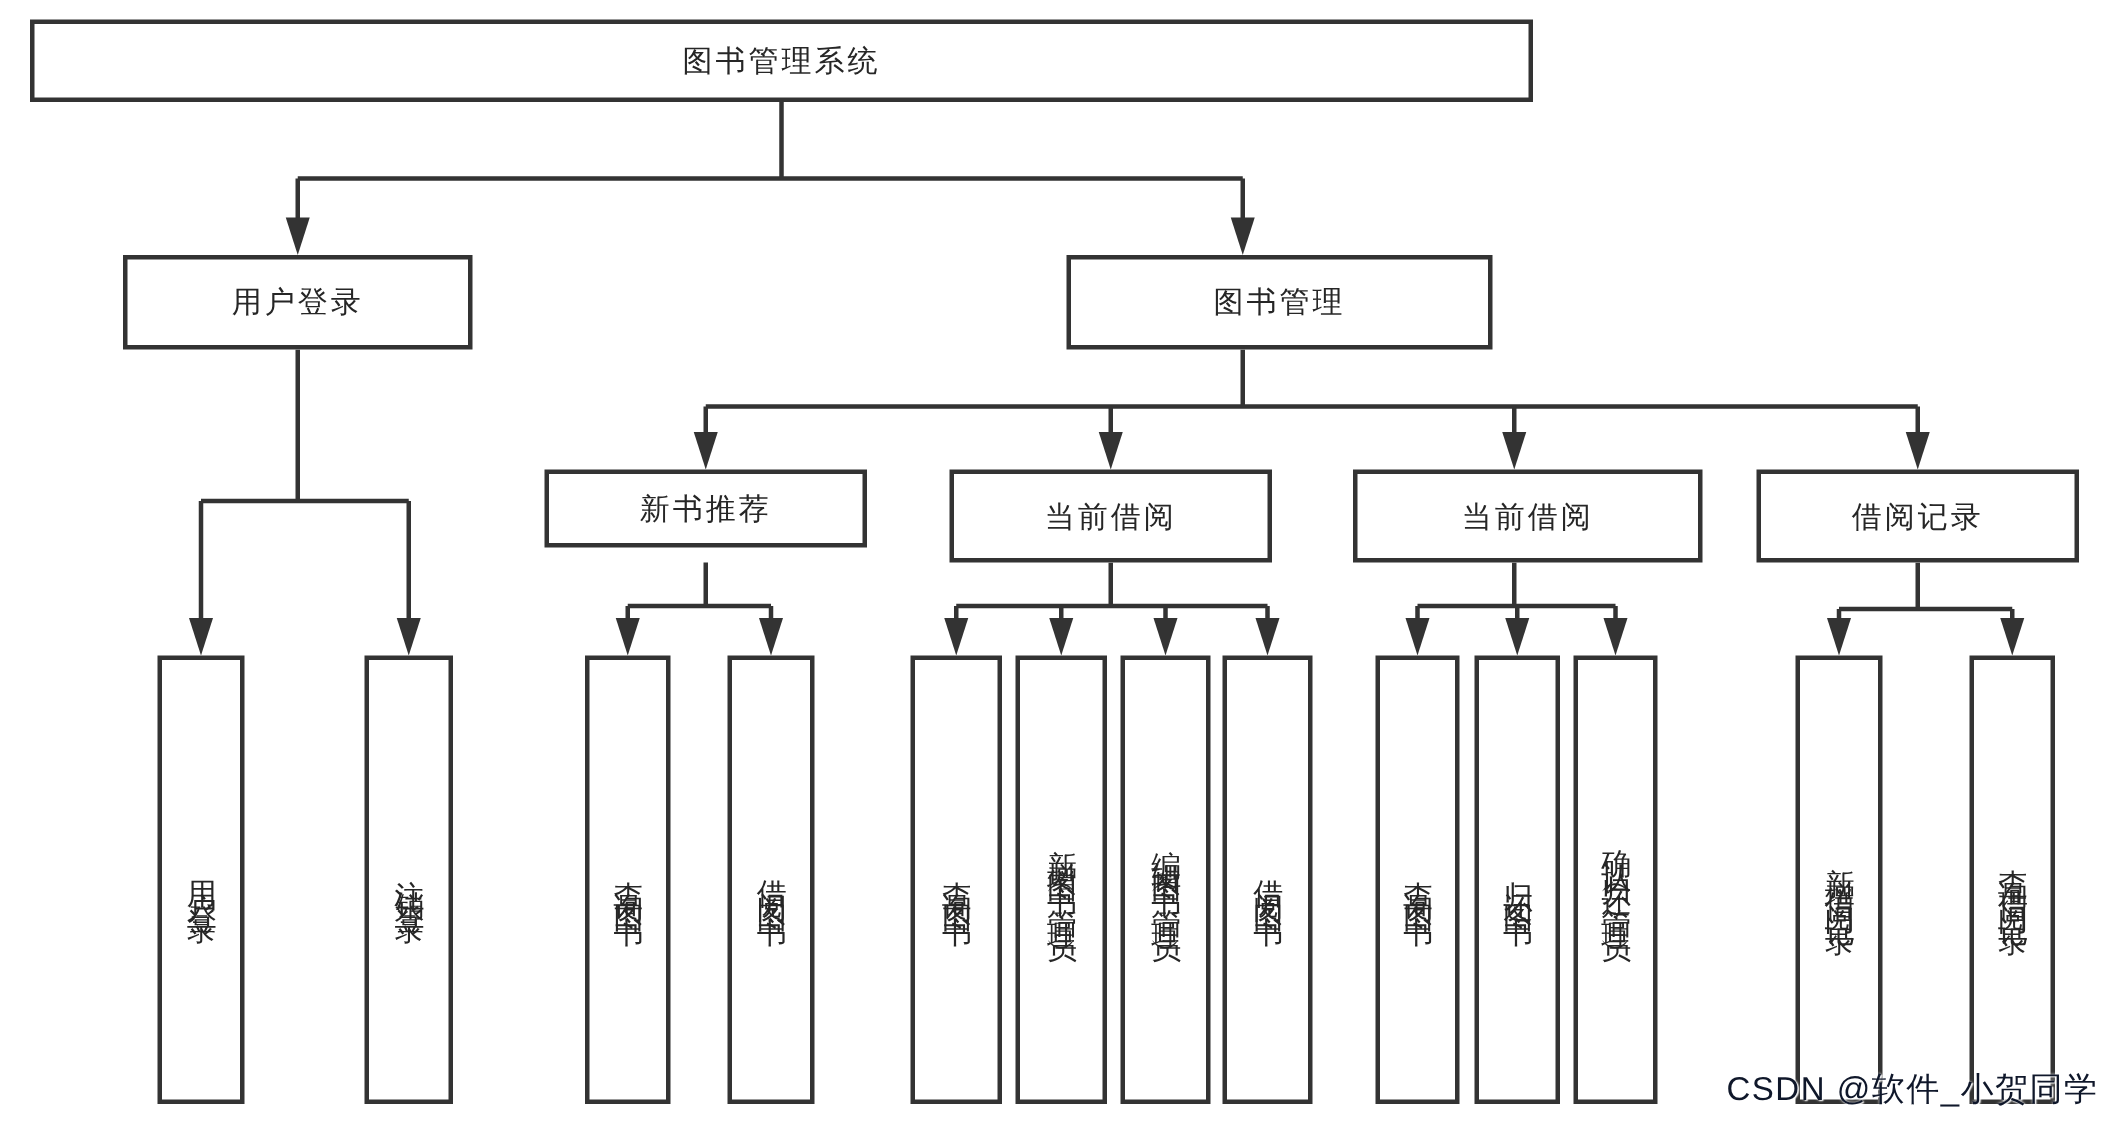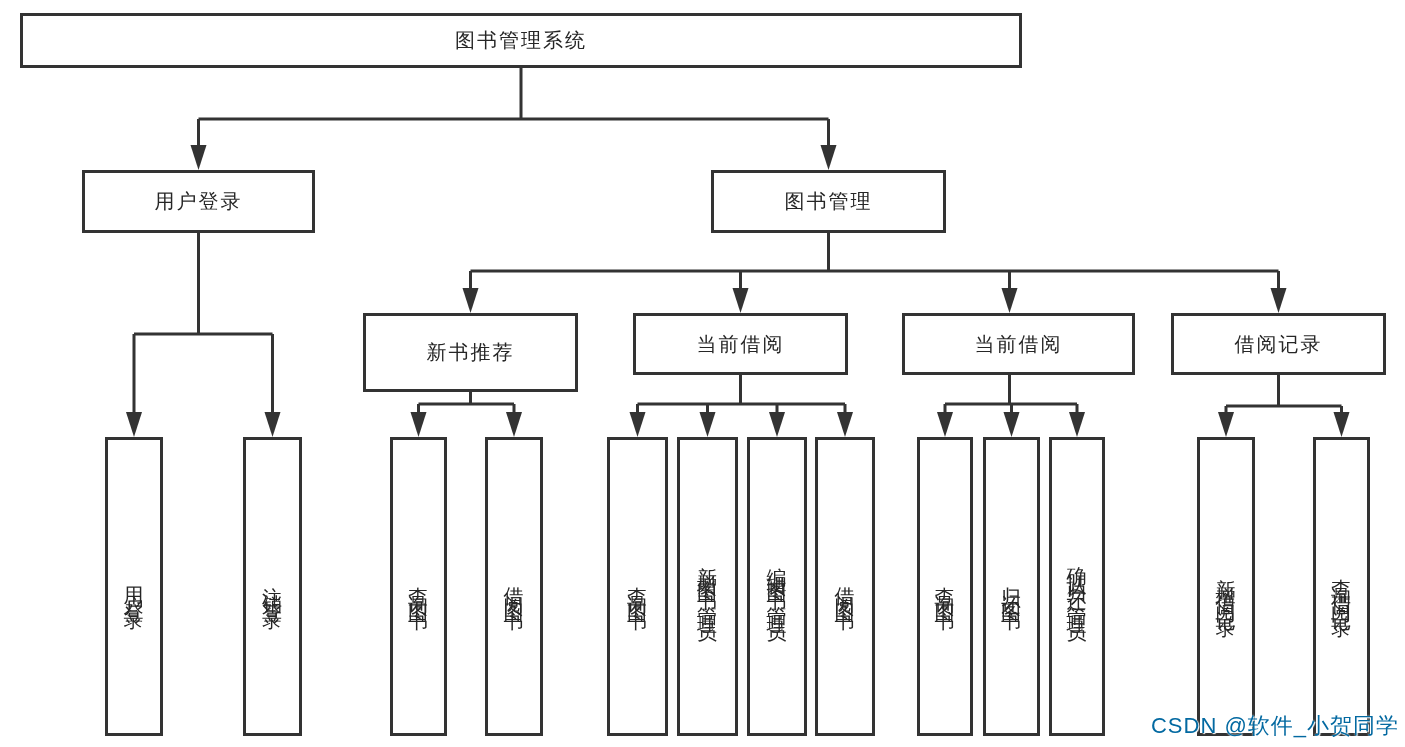--- a/index.html
+++ b/index.html
@@ -39,21 +39,21 @@
     text-orientation: mixed;
     letter-spacing: 8px;
     font-size: 20px;
     line-height: 1;
   }
   .watermark {
     position: absolute;
     right: 6px;
     bottom: 6px;
     font-size: 22px;
-    color: #0369a1;
+    color: #0f172a;
     letter-spacing: 1px;
     text-shadow: 0 0 2px #ffffff, 1px 1px 1px #ffffff;
     z-index: 5;
     white-space: nowrap;
   }
 </style>
 </head>
 <body>
 
 <div class="canvas">
@@ -104,23 +104,23 @@
     <g stroke="#333333" stroke-width="3" fill="#333333">
       <path d="M1278.5 375 V406 M1226 406 H1341.5 M1226 406 V414 M1341.5 406 V414" fill="none"></path>
       <polygon points="1218,412 1234,412 1226,437" stroke="none"></polygon>
       <polygon points="1333.5,412 1349.5,412 1341.5,437" stroke="none"></polygon>
     </g>
   </svg>
 
   <div class="node" style="left:20px; top:13px; width:1002px; height:55px;">图书管理系统</div>
 
   <div class="node" style="left:82px; top:170px; width:233px; height:63px;">用户登录</div>
-  <div class="node" style="left:711px; top:170px; width:235px; height:63px;">图书管理</div>
+  <div class="node" style="left:711px; top:170px; width:284px; height:63px;">图书管理</div>
 
-  <div class="node" style="left:363px; top:313px; width:215px; height:79px;">新书推荐</div>
+  <div class="node" style="left:363px; top:313px; width:215px; height:52px;">新书推荐</div>
   <div class="node" style="left:633px; top:313px; width:215px; height:62px;">当前借阅</div>
   <div class="node" style="left:902px; top:313px; width:233px; height:62px;">当前借阅</div>
   <div class="node" style="left:1171px; top:313px; width:215px; height:62px;">借阅记录</div>
 
   <div class="node leaf" style="left:105px; top:437px; width:58px; height:299px;">用户登录</div>
   <div class="node leaf" style="left:243px; top:437px; width:59px; height:299px;">注销登录</div>
 
   <div class="node leaf" style="left:390px; top:437px; width:57px; height:299px;">查询图书</div>
   <div class="node leaf" style="left:485px; top:437px; width:58px; height:299px;">借阅图书</div>
 

